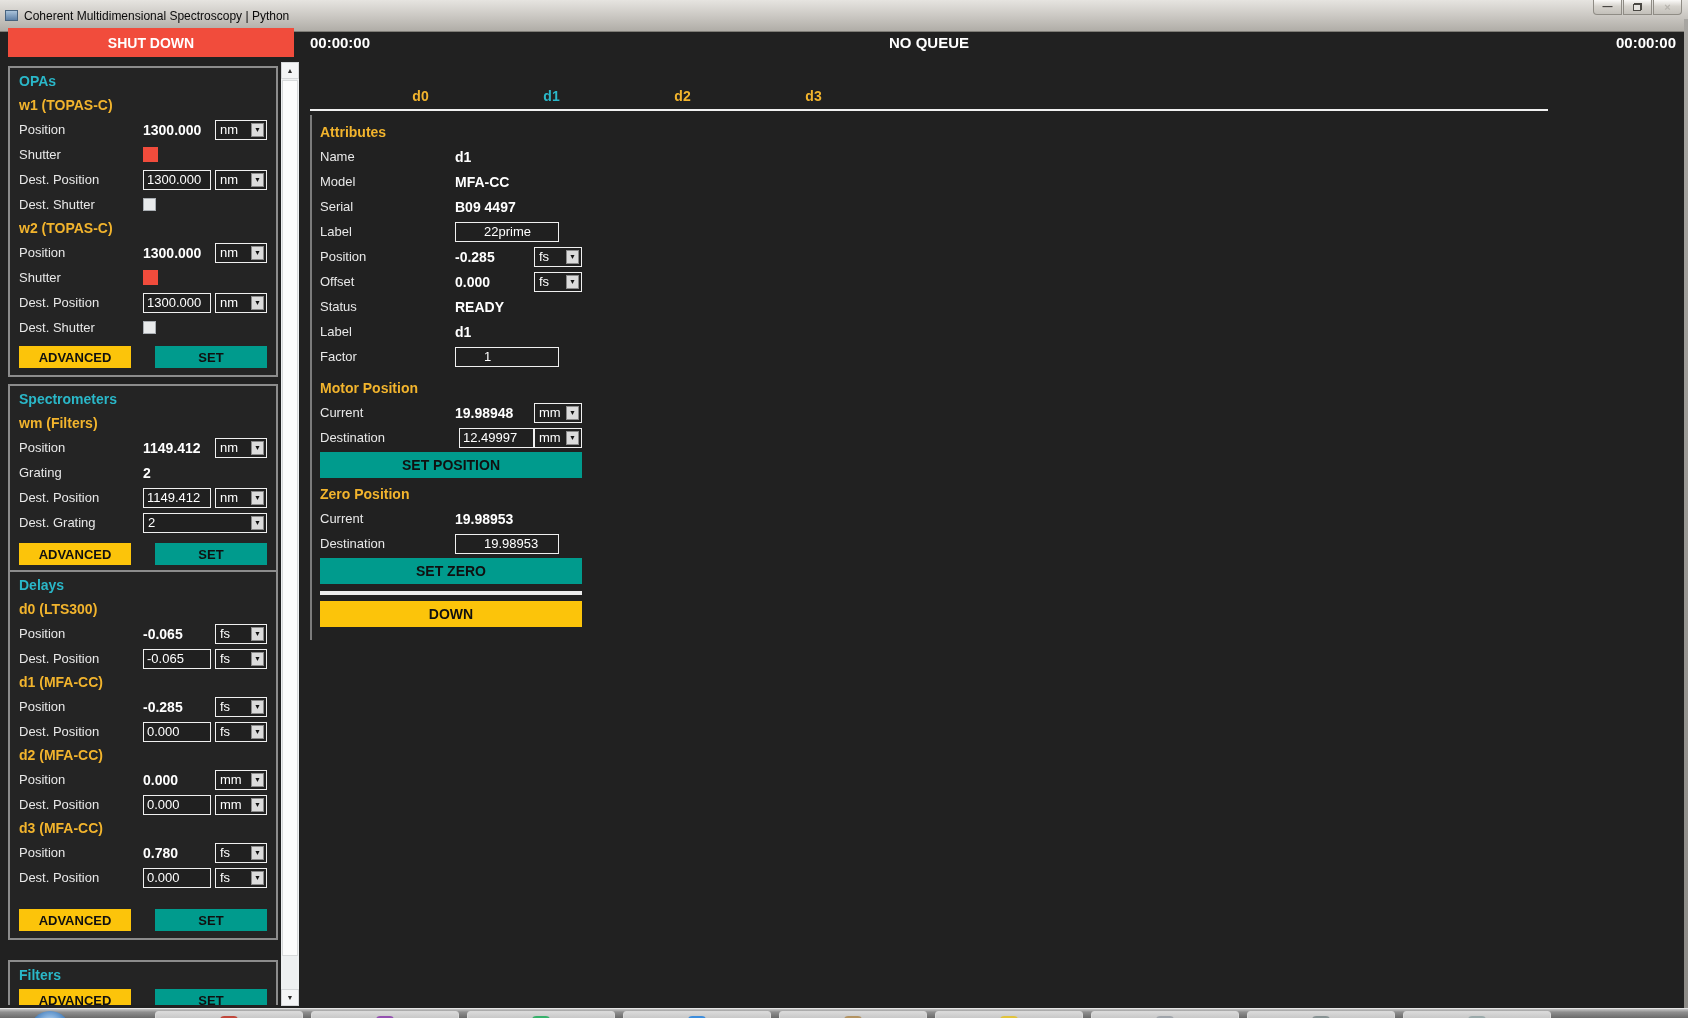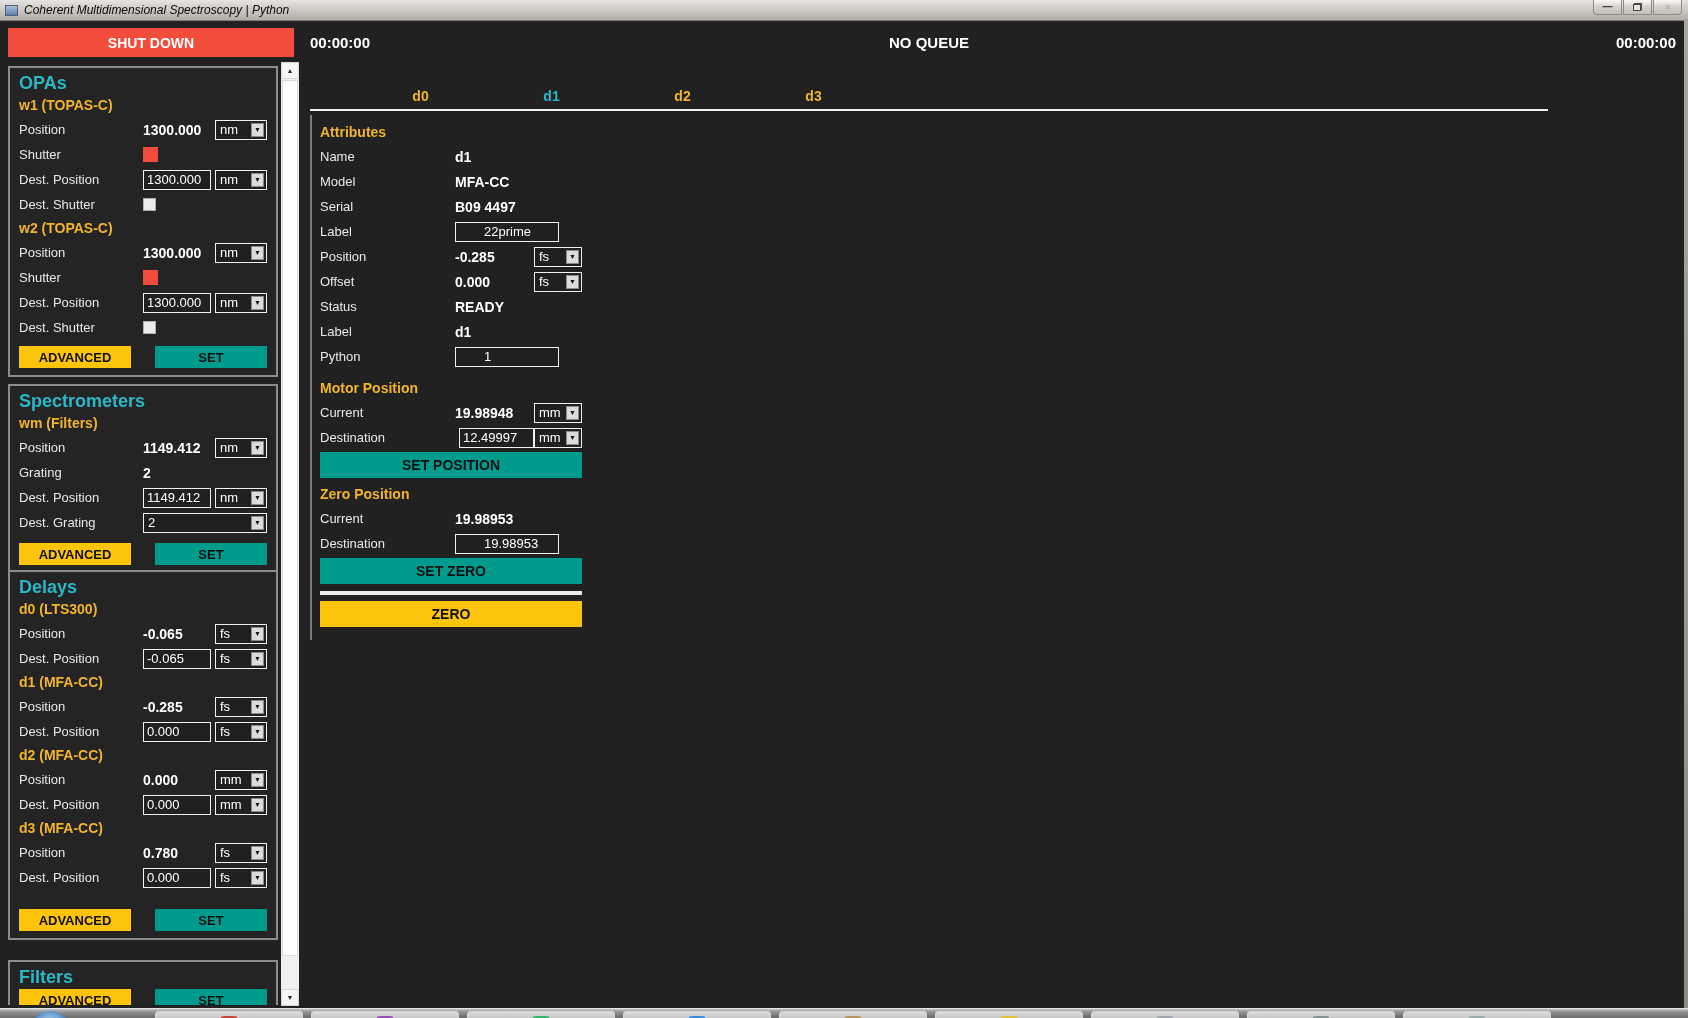--- a/index.html
+++ b/index.html
@@ -4,23 +4,23 @@
 <style>
   :root{
     --accent-cyan:#2ab7c8; --accent-yellow:#f2b42d; --button-yellow:#fcc40a;
     --button-teal:#009b8d; --alert-red:#f14c3c;
   }
   *{margin:0;padding:0;box-sizing:border-box;}
   body{background:#444;font-family:"Liberation Sans",sans-serif;}
   .app{position:relative;width:1688px;height:1018px;background:#212121;overflow:hidden;}
 
   
-  .titlebar{position:absolute;top:0;left:0;width:100%;height:21px;
+  .titlebar{position:absolute;top:0;left:0;width:100%;height:32px;
     background:linear-gradient(#e6e4e0,#c9c6c1 55%,#b0ada7);border-bottom:1px solid #7e7c76;
-    display:flex;align-items:center;font-style:italic;}
+    display:flex;align-items:center;}
   .titlebar-icon{width:13px;height:11px;margin:0 6px 0 5px;background:linear-gradient(#a9c3da,#5d7fa6);
     border:1px solid #47637f;}
   .titlebar-text{font-size:12px;color:#0a0a0a;}
   .winbtns{position:absolute;right:6px;top:0;display:flex;gap:1px;}
   .winbtn{width:29px;height:15px;border:1px solid #8f8c85;border-top:none;
     background:linear-gradient(#fbfaf8,#d6d3cd 45%,#c3c0ba);
     display:flex;align-items:center;justify-content:center;font-size:10px;color:#44423e;}
   .winbtn:first-child{border-radius:0 0 0 4px;}
   .winbtn:last-child{border-radius:0 0 4px 0;}
   .minimize-glyph{font-weight:bold;line-height:6px;}
@@ -42,21 +42,21 @@
     display:flex;padding-left:45px;}
   .subtabs{position:absolute;left:310px;top:88px;width:1238px;height:23px;border-bottom:2px solid #f0f0f0;
     display:flex;padding-left:45px;}
   .tab{width:131px;text-align:center;font-size:14px;font-weight:bold;color:var(--accent-yellow);cursor:pointer;}
   .tab.active{color:var(--accent-cyan);}
 
   
   .sidebar-viewport{position:absolute;left:8px;top:62px;width:272px;height:943px;overflow:hidden;}
   .section{position:absolute;left:0;width:270px;background:#242424;border:2px solid #8c8c8c;
     padding:5px 9px 7px 9px;display:flex;flex-direction:column;}
-  .sec-title{height:21px;font-size:18px;font-weight:bold;color:var(--accent-cyan);}
+  .sec-title{height:21px;font-size:14px;font-weight:bold;color:var(--accent-cyan);}
   .dev-name{height:23px;font-size:14px;font-weight:bold;color:var(--accent-yellow);padding-top:3px;}
   .row{display:flex;align-items:center;height:25px;}
   .lbl{width:124px;font-size:13px;color:#e8e8e8;}
   .val{width:72px;font-size:14px;font-weight:bold;color:#fff;}
   .ipt{width:68px;height:20px;margin-right:4px;background:#202020;border:1px solid #f0f0f0;color:#fff;
     font-size:13px;padding:0 3px;font-family:inherit;}
   .dd{width:52px;height:20px;border:1px solid #f0f0f0;background:#202020;display:flex;align-items:center;cursor:pointer;}
   .dd.wide{width:124px;}
   .dd-txt{flex:1;font-size:13px;color:#fff;padding-left:4px;white-space:nowrap;overflow:hidden;}
   .dd-arrow{width:13px;height:14px;margin-right:2px;background:#dcdcdc;border:1px solid #8a8a8a;color:#141414;
@@ -372,21 +372,21 @@
     </div>
     <div class="mp-row">
       <span class="mp-lbl">Status</span>
       <span class="mp-val">READY</span>
     </div>
     <div class="mp-row">
       <span class="mp-lbl">Label</span>
       <span class="mp-val">d1</span>
     </div>
     <div class="mp-row">
-      <span class="mp-lbl">Python</span>
+      <span class="mp-lbl">Factor</span>
       <input class="mp-ipt wide" value="1" style="">
     </div>
 
     <div class="mp-header" style="margin-top:6px;">Motor Position</div>
     <div class="mp-row">
       <span class="mp-lbl">Current</span>
       <span class="mp-val">19.98948</span>
       <div class="dd mp-dd">
         <span class="dd-txt">mm</span>
         <span class="dd-arrow">▼</span>
@@ -408,21 +408,21 @@
       <span class="mp-lbl">Current</span>
       <span class="mp-val">19.98953</span>
     </div>
     <div class="mp-row">
       <span class="mp-lbl">Destination</span>
       <input class="mp-ipt wide" value="19.98953" style="">
     </div>
     <div class="mp-btn teal">SET ZERO</div>
 
     <div class="mp-divider"></div>
-    <div class="mp-btn yellow">ZERO</div>
+    <div class="mp-btn yellow">DOWN</div>
   </div>
 
   <div class="win-edge"></div>
 
   <div class="taskbar">
     <div class="tb-orb"></div>
     <div class="tb-btn" style="left:155px">
         <span class="tb-ico" style="background:#c0392b"></span>
       </div>
     <div class="tb-btn" style="left:311px">

